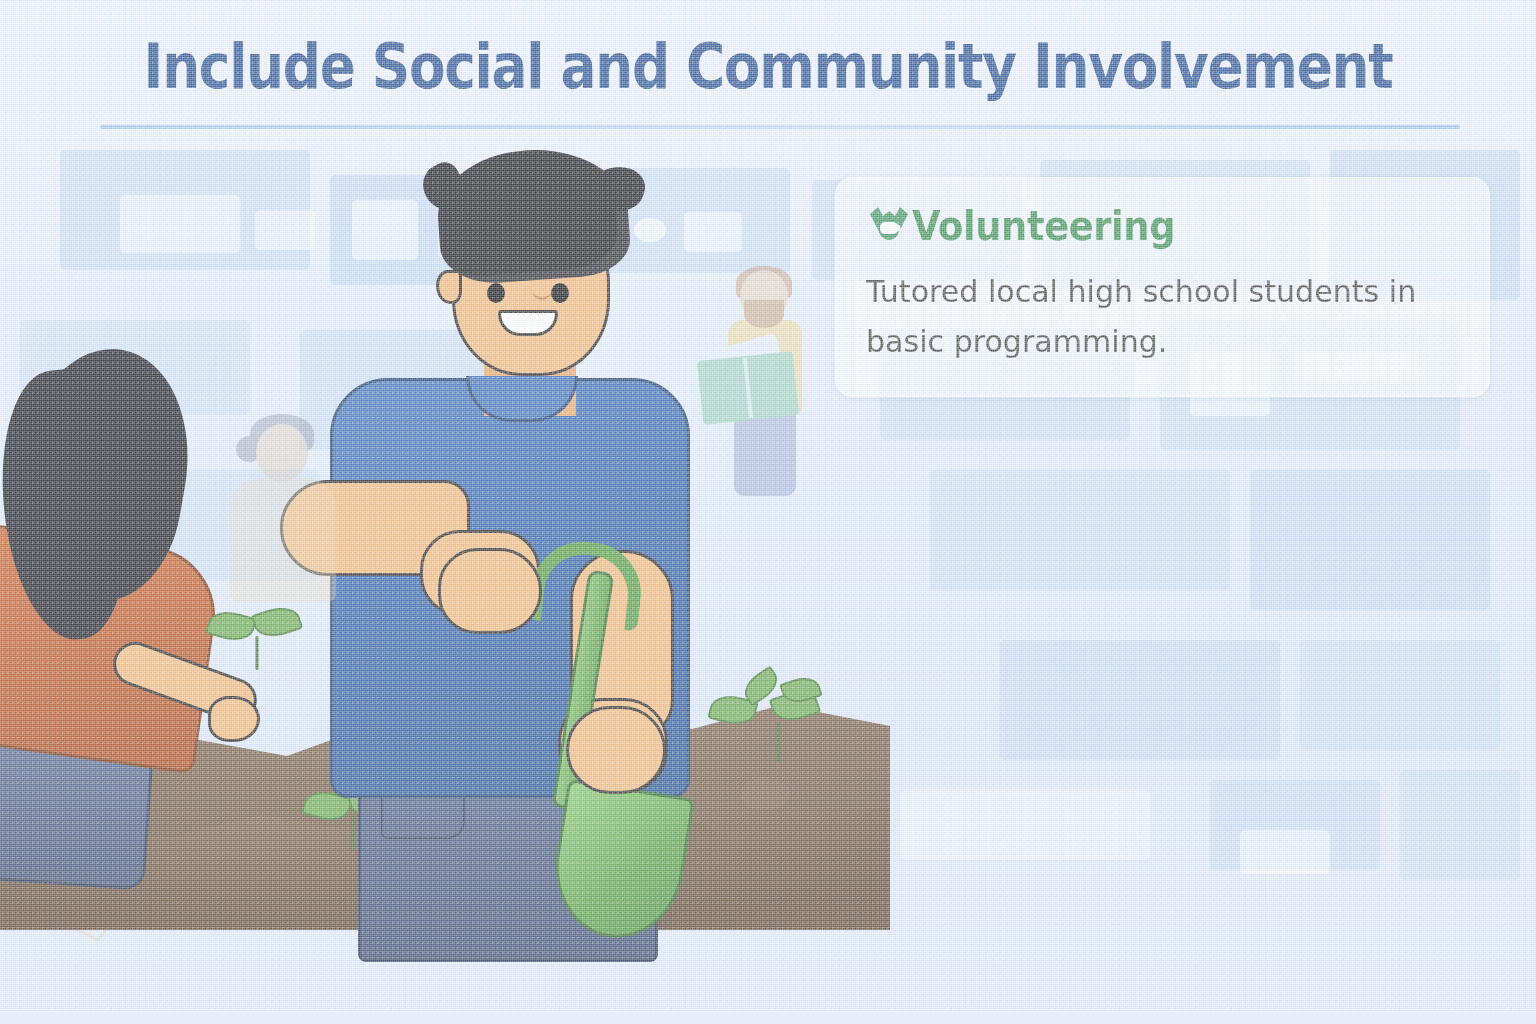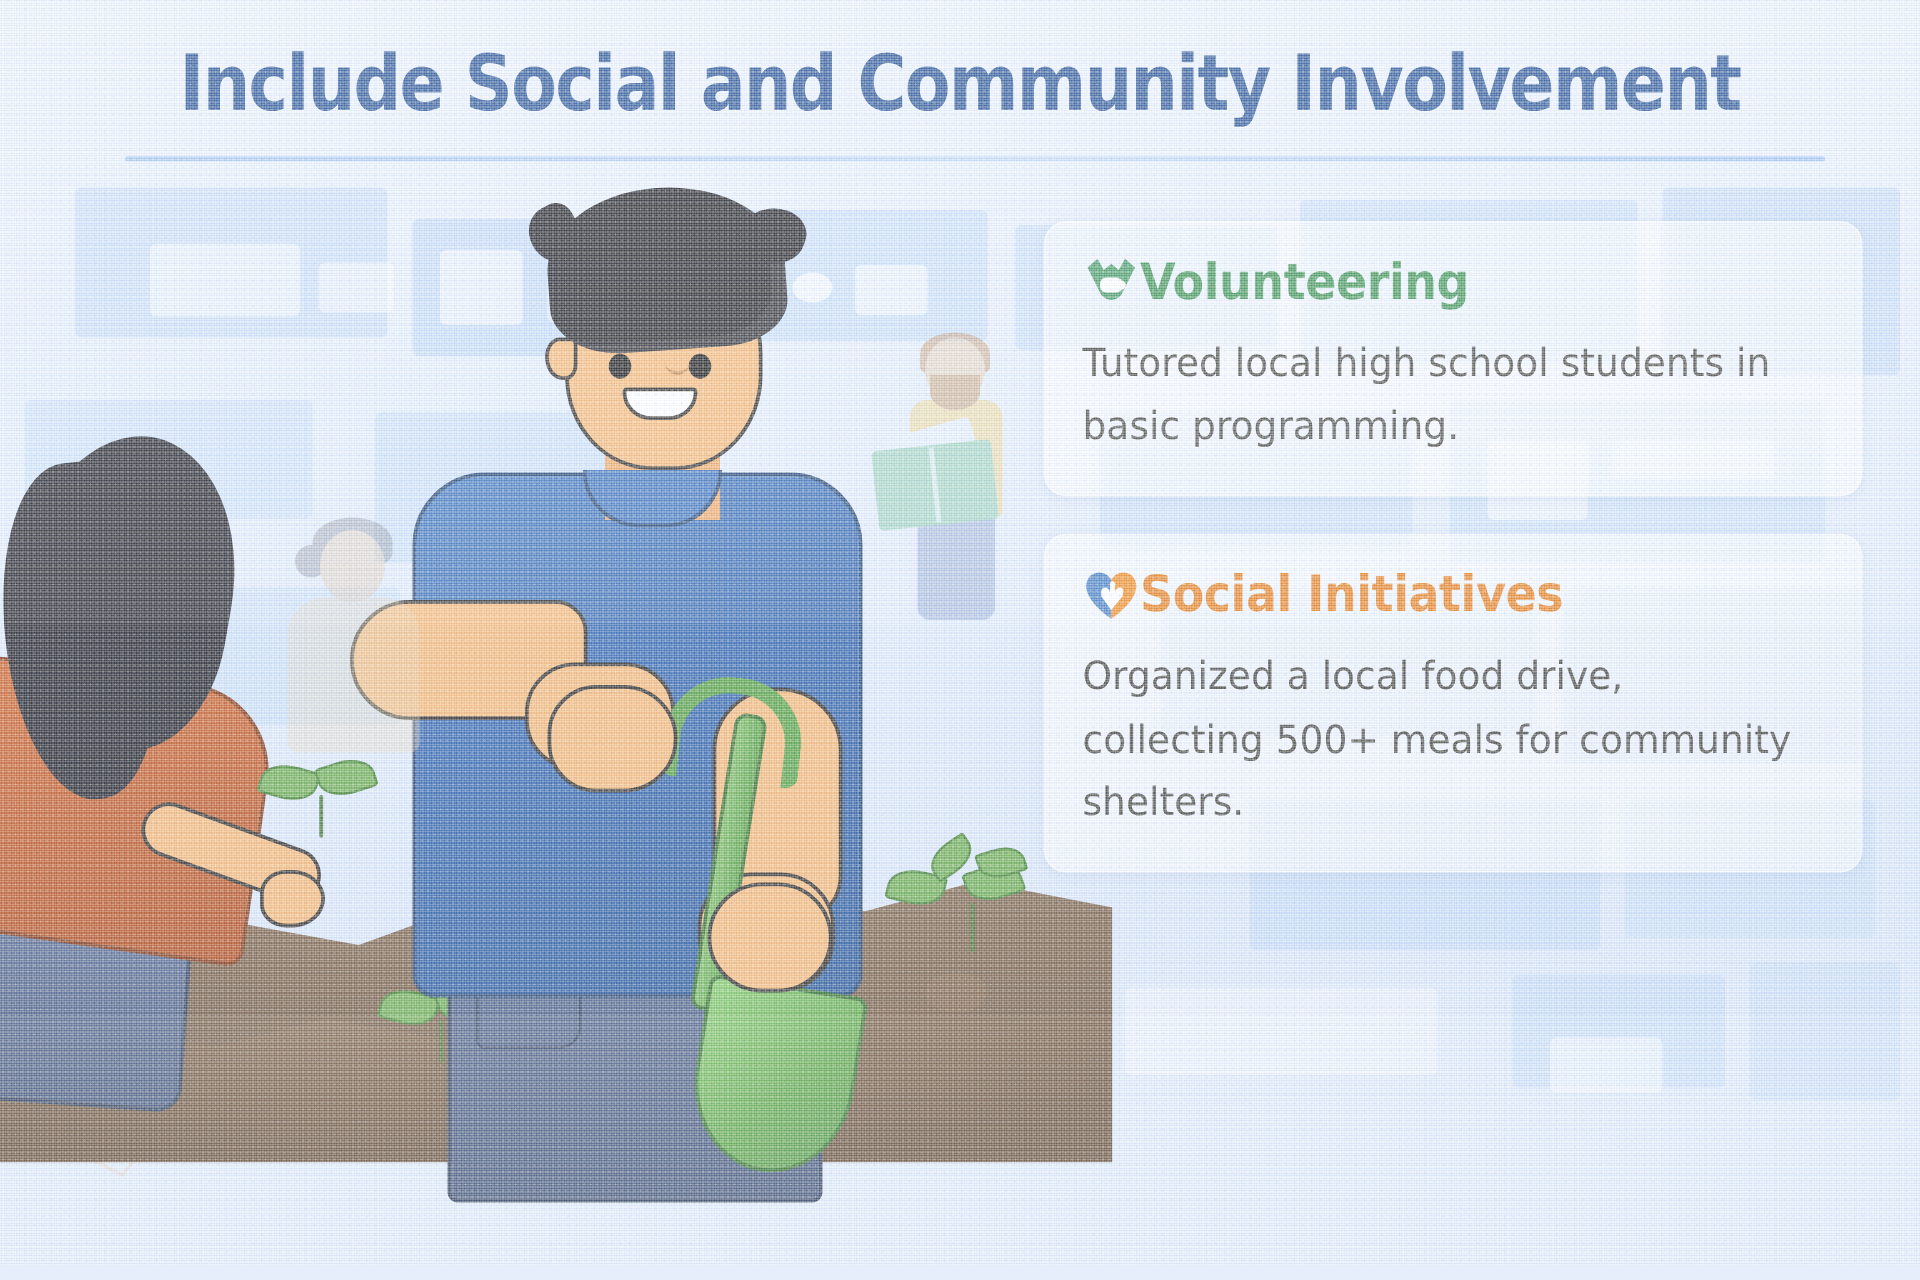--- a/index.html
+++ b/index.html
@@ -386,29 +386,18 @@
         <svg class="card-icon" viewBox="0 0 46 44">
           <path d="M4 10 L12 3 L17 12 L23 7 L29 12 L34 3 L42 10 L31 32 Q23 40 15 32 Z" fill="#4f9f6d"></path>
           <rect x="14" y="18" width="18" height="12" rx="5" fill="#ffffff"></rect>
           <circle cx="31" cy="24" r="3.6" fill="#ffffff"></circle>
         </svg>
         <div class="card-title t-green">Volunteering</div>
       </div>
       <div class="card-body">Tutored local high school students in basic programming.</div>
     </div>
 
-    <div class="card">
-      <div class="card-head">
-        <svg class="card-icon" viewBox="0 0 46 44">
-          <path d="M23 41 C23 41 3 28 3 15 C3 8 8 4 13.5 4 C18 4 21.5 7 23 10 L23 41 Z" fill="#4f86c6"></path>
-          <path d="M23 41 C23 41 43 28 43 15 C43 8 38 4 32.5 4 C28 4 24.5 7 23 10 L23 41 Z" fill="#f0922f"></path>
-          <path d="M23 34 L15 23 Q14 16 18 16 Q21 16 22 20 L22 14 Q22 11 24 11 Q26 11 26 14 L26 20 Q27 16 30 16 Q34 16 32 23 Z" fill="#ffffff"></path>
-        </svg>
-        <div class="card-title t-orange">Social Initiatives</div>
-      </div>
-      <div class="card-body">Organized a local food drive, collecting 500+ meals for community shelters.</div>
-    </div>
   </div>
 
 
   <div class="texture"></div>
   <div class="grain"></div>
 </div>
 
 </body></html>

